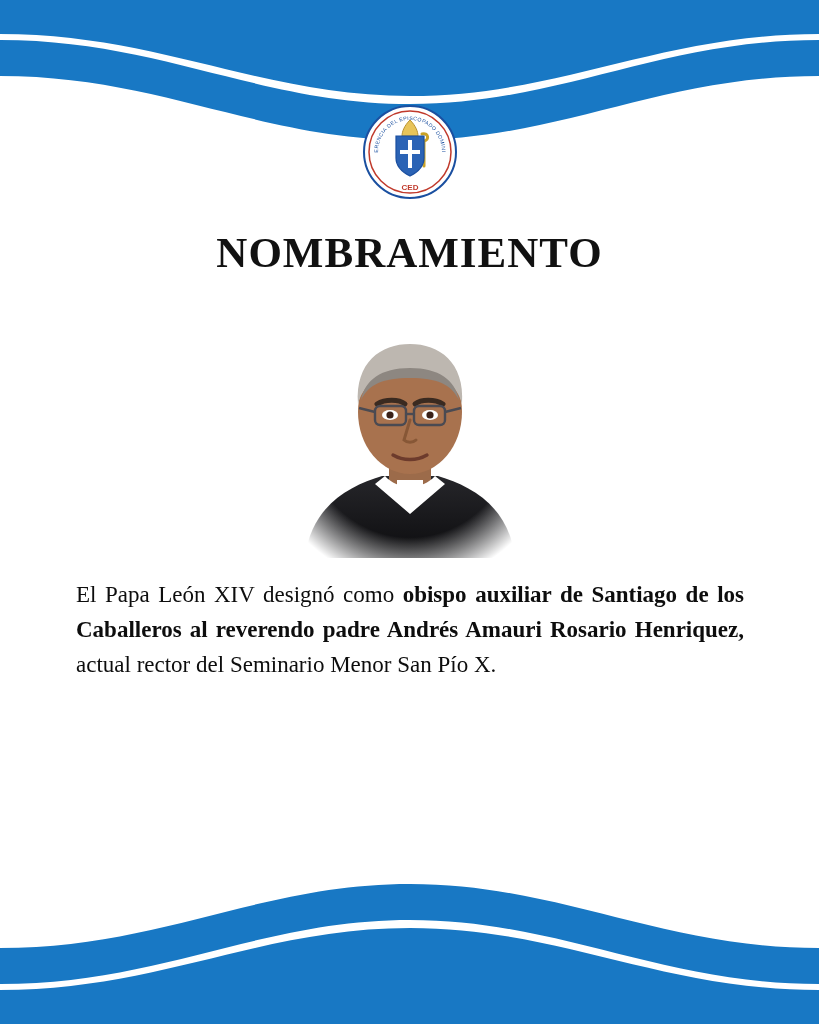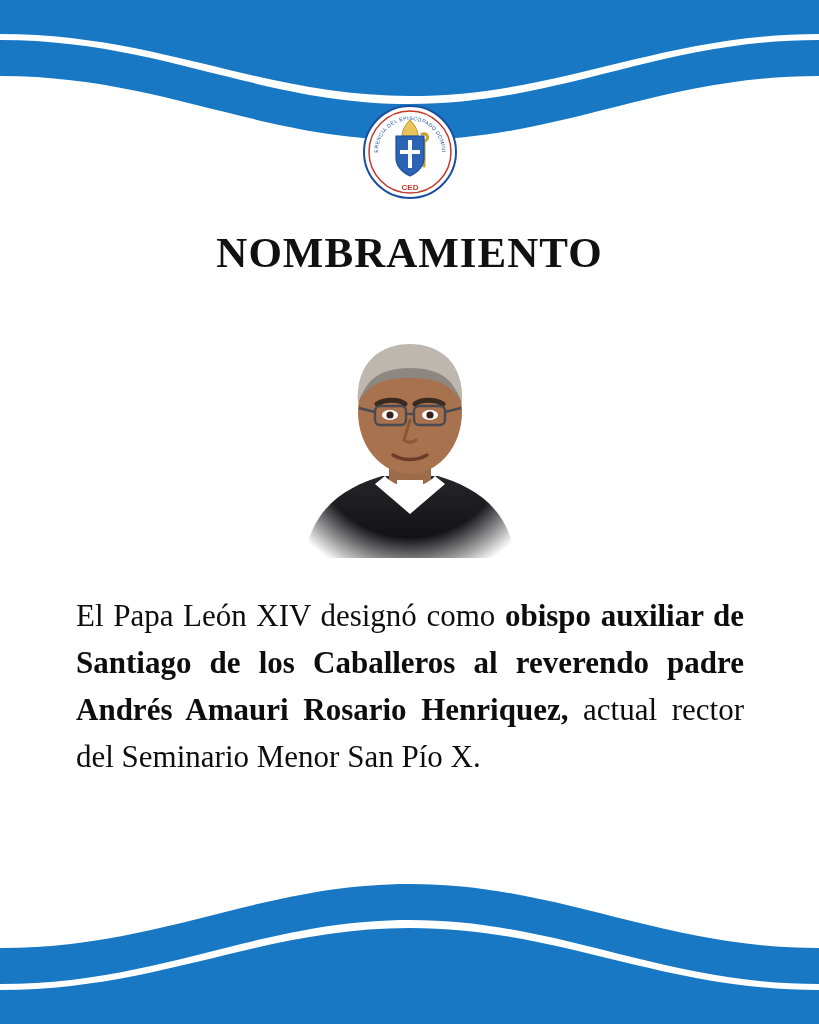--- a/index.html
+++ b/index.html
@@ -63,24 +63,24 @@
     display: flex;
     justify-content: center;
   }
   .portrait {
     width: 250px;
     height: 258px;
     position: relative;
   }
   .body-text {
     position: absolute;
-    top: 592px;
+    top: 578px;
     left: 76px;
     width: 668px;
-    font-size: 31px;
+    font-size: 23px;
     line-height: 1.52;
     color: #0d0d0d;
     text-align: justify;
     text-justify: inter-word;
     font-family: "Liberation Serif", serif;
   }
   .body-text b { font-weight: bold; }
 </style>
 </head>
 <body>

